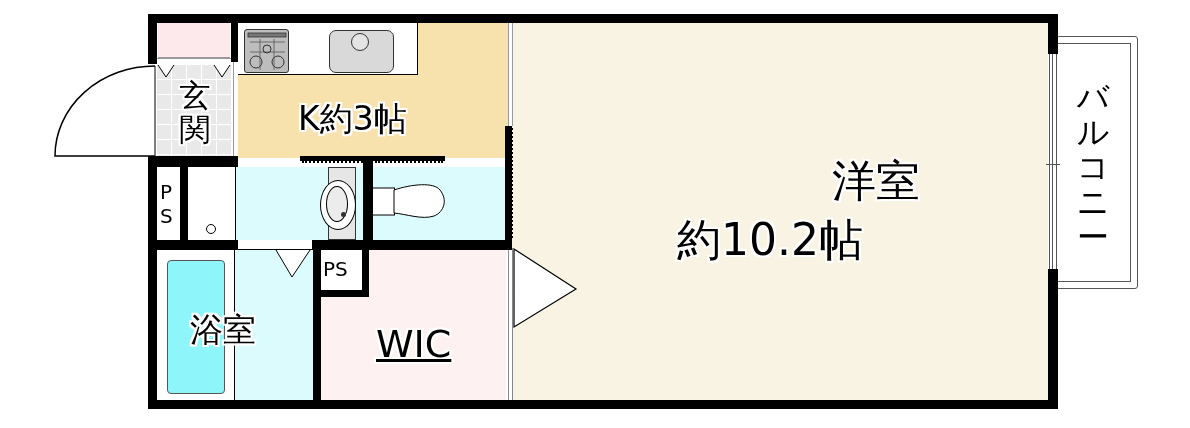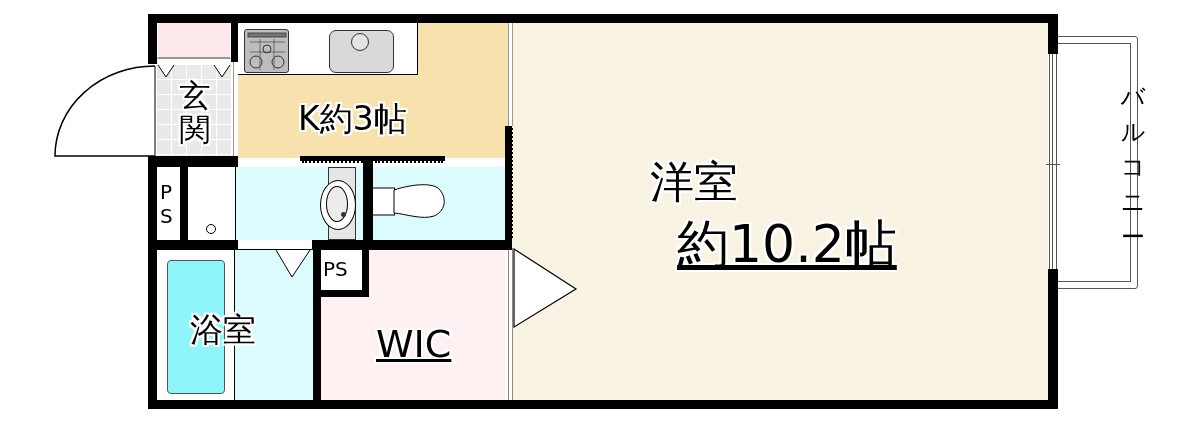--- a/index.html
+++ b/index.html
@@ -88,29 +88,29 @@
 <div class="abs" style="left:156px;top:167px;width:24px;height:74px;background:#fff;"></div>
 <div class="label" style="left:160px;top:180px;font-size:20px;line-height:24px;width:16px;white-space:normal;word-break:break-all;text-shadow:none;">PS</div>
 <div class="abs" style="left:321px;top:249px;width:41px;height:42px;background:#fff;"></div>
 <div class="label" style="left:323px;top:259px;font-size:20px;text-shadow:none;">PS</div>
 
 <svg style="left:514px;top:249px;" width="70" height="80">
   <polygon points="0,0 62,40 0,78" fill="#fff" stroke="#000" stroke-width="1.2"></polygon>
 </svg>
 <div class="abs" style="left:508px;top:248px;width:5px;height:152px;background:#fff;border-left:1px solid #888;border-right:1px solid #888;"></div>
 
-<div class="label" style="left:700px;top:160px;font-size:44px;text-align:left;width:220px;">
+<div class="label" style="left:700px;top:160px;font-size:44px;text-align:right;width:220px;font-family:Liberation Serif, serif;">
   <div style="margin-left:-50px;">洋室</div>
 </div>
-<div class="label" style="left:677px;top:218px;font-size:52px;text-decoration:underline;">約10.2帖</div>
+<div class="label" style="left:677px;top:218px;font-size:44px;">約10.2帖</div>
 
 <div class="abs" style="left:1056px;top:36px;width:82px;height:253px;border:1px solid #555;border-radius:3px;background:#fff;">
   <div class="abs" style="left:0;top:6px;width:74px;height:239px;border:1px solid #555;border-left:none;"></div>
 </div>
-<div class="label" style="left:1076px;top:80px;font-size:24px;line-height:35px;width:34px;white-space:normal;word-break:break-all;text-align:center;text-shadow:none;margin-left:40px;">バルコニー</div>
+<div class="label" style="left:1076px;top:80px;font-size:32px;line-height:35px;width:34px;white-space:normal;word-break:break-all;text-align:center;text-shadow:none;">バルコニー</div>
 
 <div class="abs" style="left:1049px;top:54px;width:8px;height:215px;background:#fff;border-left:1px solid #555;border-right:1px solid #555;">
   <div class="abs" style="left:2px;top:0;width:1px;height:100%;background:#555;"></div>
   <div class="abs" style="left:-4px;top:110px;width:14px;height:1px;background:#555;"></div>
 </div>
 
 <div class="wall" style="left:148px;top:14px;width:910px;height:9px;"></div>
 <div class="wall" style="left:148px;top:400px;width:910px;height:9px;"></div>
 <div class="wall" style="left:148px;top:14px;width:9px;height:50px;"></div>
 <div class="wall" style="left:148px;top:156px;width:9px;height:253px;"></div>

